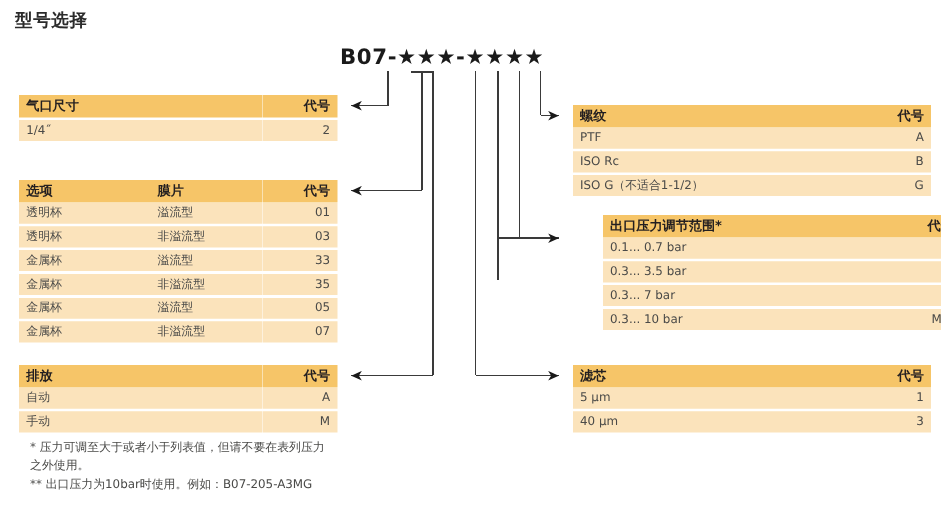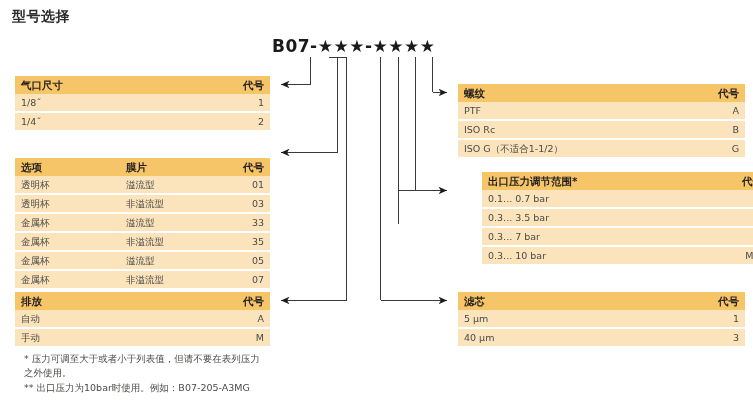--- a/index.html
+++ b/index.html
@@ -106,35 +106,31 @@
   <table class="tbl" style="left:15px;top:76px;width:255px;">
     <colgroup>
         <col style="width:195px">
         <col style="width:60px">
       </colgroup>
     <tbody>
       <tr class="hdr">
         <td>气口尺寸</td>
         <td class="code-col">代号</td>
       </tr>
-      <tr class="row">
-        <td>1/8˝</td>
-        <td class="code-col">1</td>
-      </tr>
       <tr class="sep">
           <td colspan="2"></td>
         </tr>
       <tr class="row">
         <td>1/4˝</td>
         <td class="code-col">2</td>
       </tr>
     </tbody>
   </table>
 
-  <table class="tbl" style="left:15px;top:158px;width:255px;padding-left:16px;">
+  <table class="tbl" style="left:15px;top:144px;width:255px;padding-left:16px;">
     <colgroup>
         <col style="width:105px">
         <col style="width:90px">
         <col style="width:60px">
       </colgroup>
     <tbody>
       <tr class="hdr">
         <td>选项</td>
         <td>膜片</td>
         <td class="code-col">代号</td>

